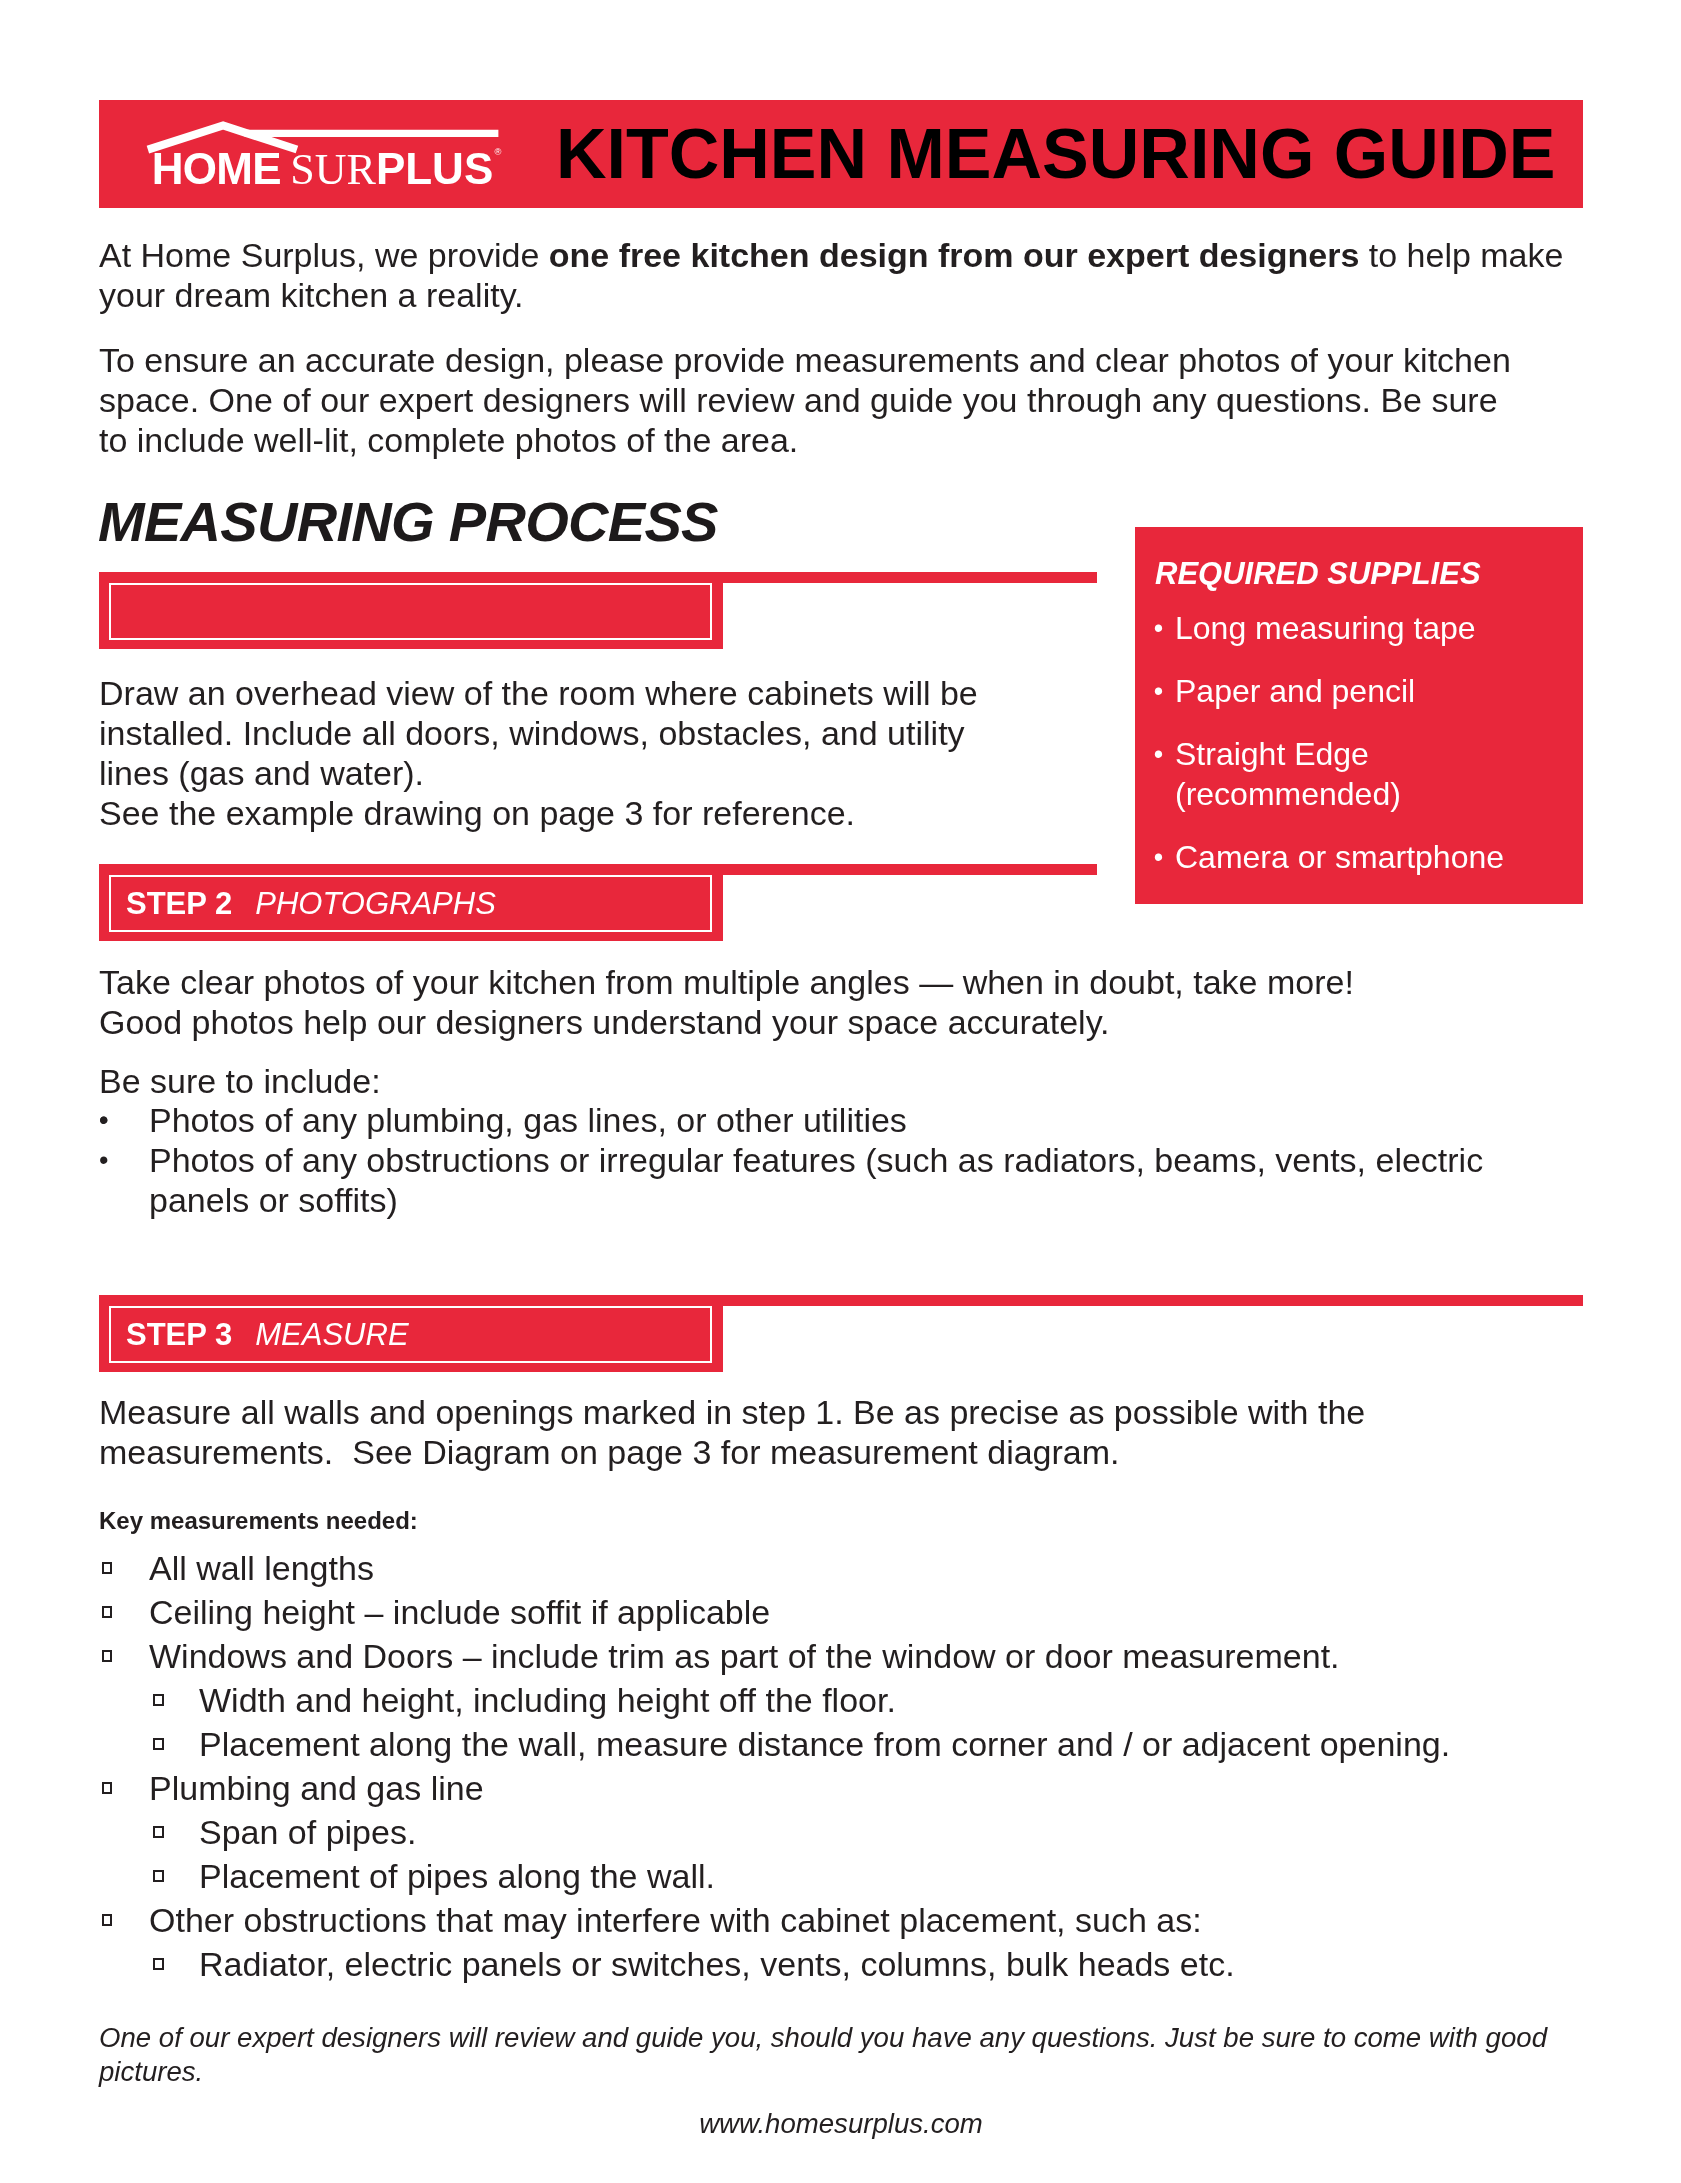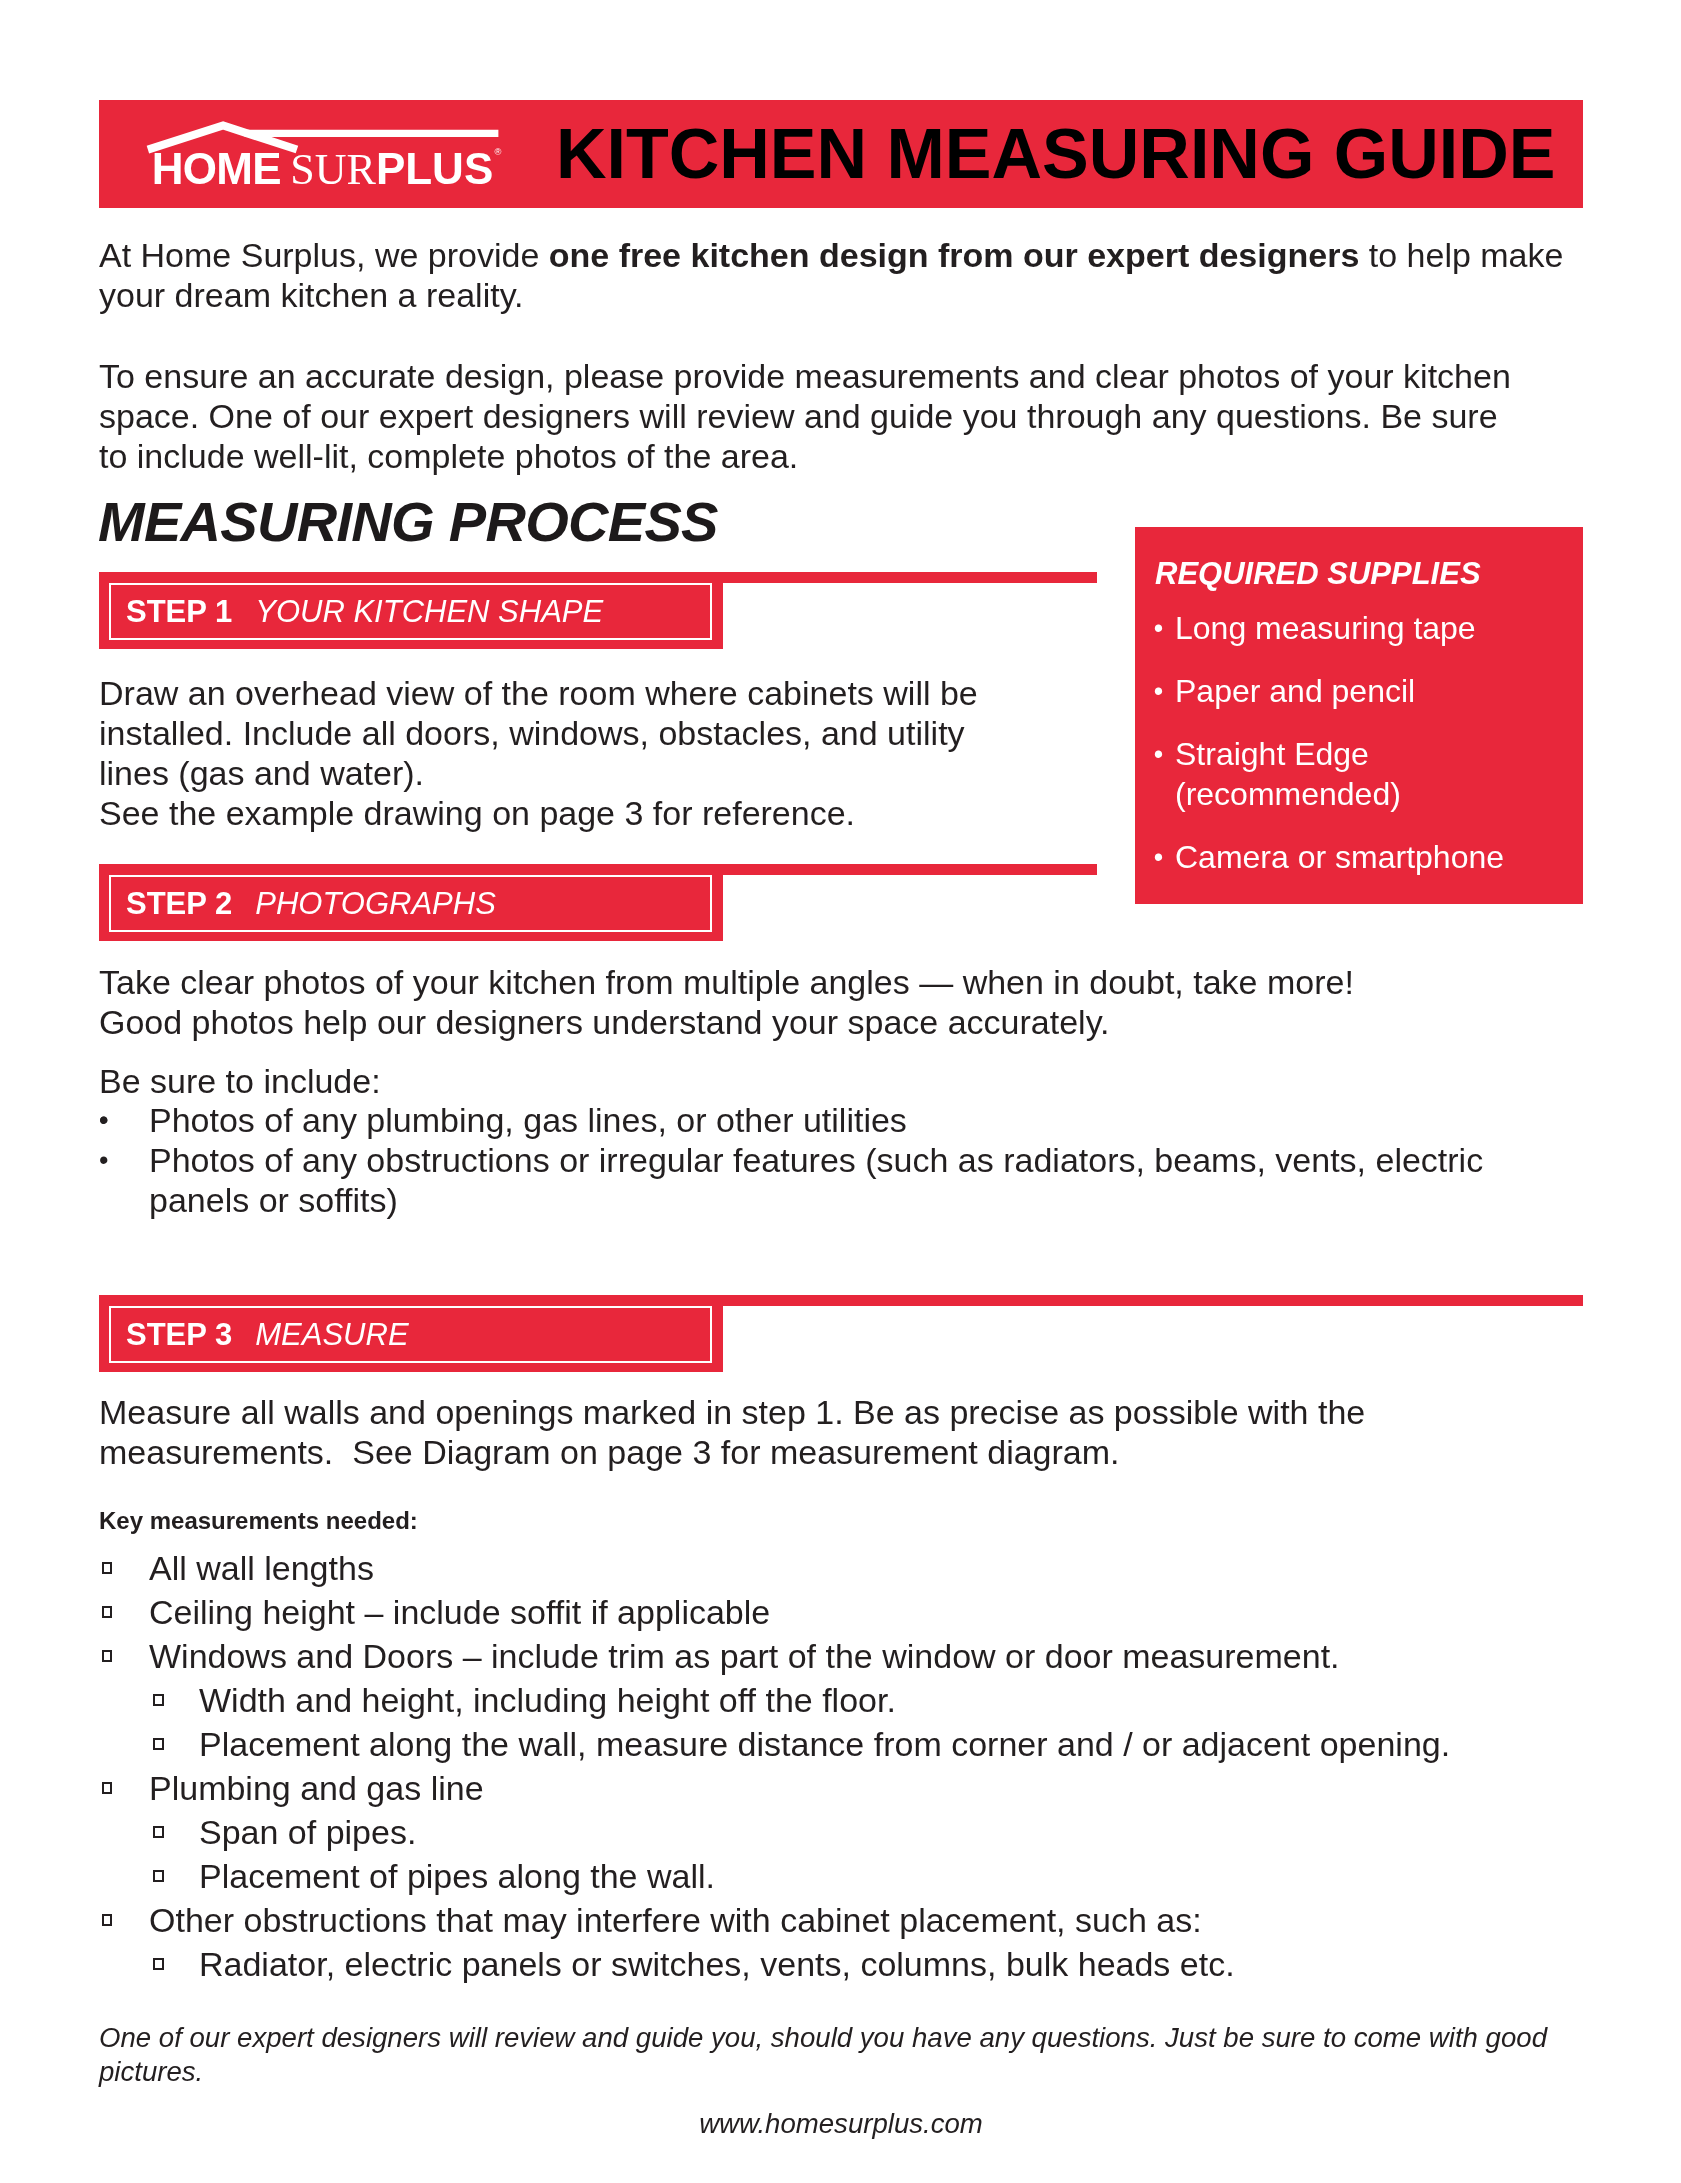--- a/index.html
+++ b/index.html
@@ -73,38 +73,37 @@
     <div class="word">
       <span class="home">HOME</span><span class="sur">SUR</span><span class="plus">PLUS</span><span class="reg">®</span>
     </div>
   </div>
   <div id="title">KITCHEN MEASURING GUIDE</div>
 </div>
 
 <div class="abs para" style="top:235px;">
   <span>At Home Surplus, we provide </span><b>one free kitchen design from our expert designers</b><span> to help make your dream kitchen a reality.</span>
 </div>
-<div class="abs para" style="top:340px; width:1419px;margin-top:16px;">To ensure an accurate design, please provide measurements and clear photos of your kitchen space. One of our expert designers will review and guide you through any questions. Be sure to include well-lit, complete photos of the area.</div>
+<div class="abs para" style="top:340px; width:1419px;">To ensure an accurate design, please provide measurements and clear photos of your kitchen space. One of our expert designers will review and guide you through any questions. Be sure to include well-lit, complete photos of the area.</div>
 
 <div id="section-title" class="abs">MEASURING PROCESS</div>
 
 <div id="supplies" class="abs red">
   <div class="ttl">REQUIRED SUPPLIES</div>
   <ul>
     <li><span class="dot">•</span><span>Long measuring tape</span></li>
     <li><span class="dot">•</span><span>Paper and pencil</span></li>
     <li style="width:316px;"><span class="dot">•</span><span>Straight Edge (recommended)</span></li>
     <li><span class="dot">•</span><span>Camera or smartphone</span></li>
   </ul>
 </div>
 
 <div class="abs red step-bar" style="left:99px; top:572px; width:998px;"></div>
 <div class="abs red step-box" style="left:99px; top:572px;">
   <div class="inner"></div>
-  <div class="label"><span class="num">STEP 1</span><span class="name">YOUR KITCHEN SHAPE</span></div>
 </div>
 <div class="abs para" style="top:673px; width:1009px;">
   <div>Draw an overhead view of the room where cabinets will be</div>
   <div>installed. Include all doors, windows, obstacles, and utility</div>
   <div>lines (gas and water).</div>
   <div>See the example drawing on page 3 for reference.</div>
 </div>
 
 <div class="abs red step-bar" style="left:99px; top:864px; width:998px;"></div>
 <div class="abs red step-box" style="left:99px; top:864px;">

